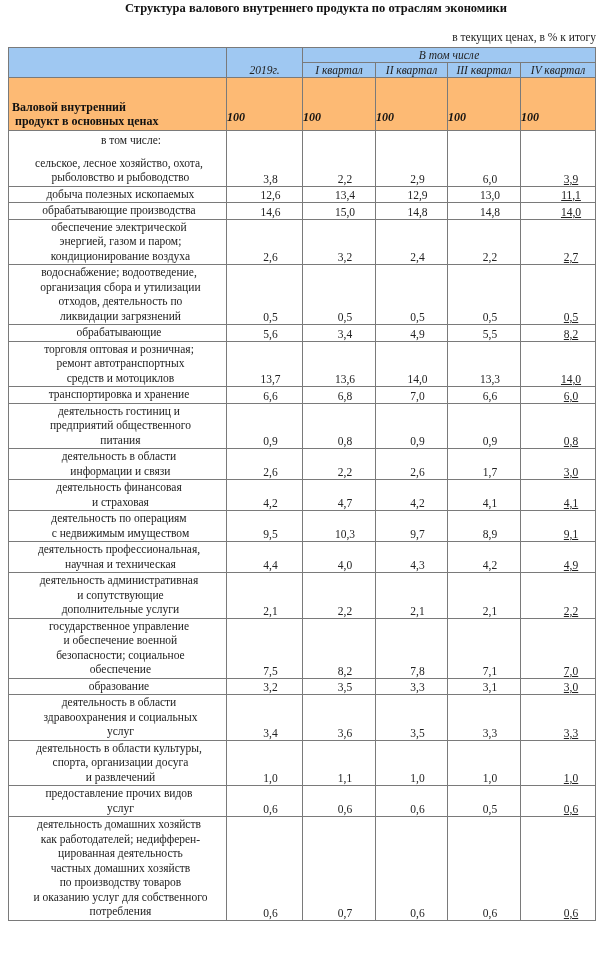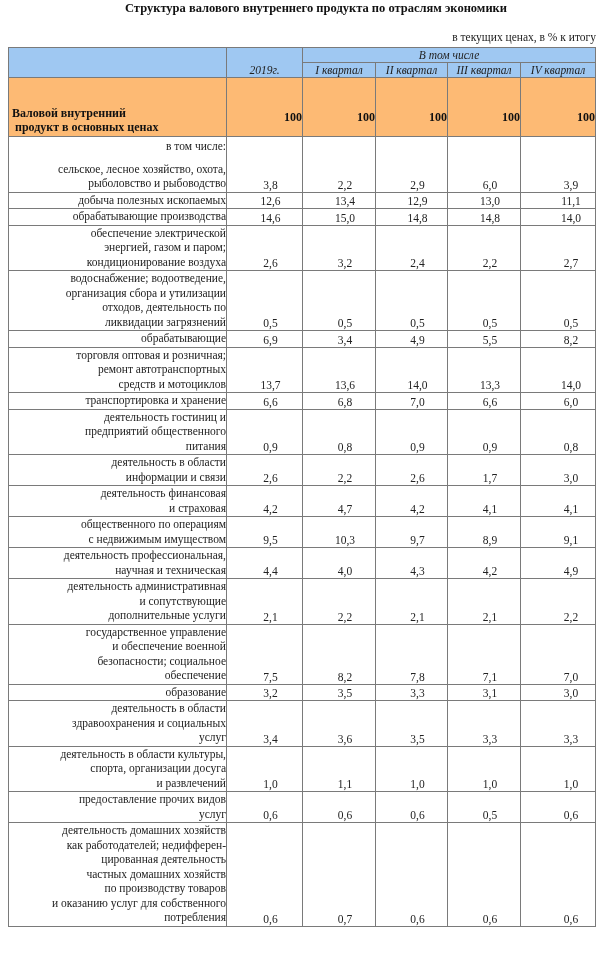--- a/index.html
+++ b/index.html
@@ -75,36 +75,37 @@
       height: 47px;
       color: #111;
     }
     .total td.label {
       text-align: left;
       line-height: 14px;
       padding-left: 3px;
       padding-bottom: 2px;
     }
     .total td.num {
-      text-align: right;
-      padding-bottom: 11px;
+      text-align: left;
+      padding-bottom: 5px;
+      font-style: italic;
     }
     .row td.label {
-      text-align: right;
+      text-align: center;
       line-height: 14.5px;
       padding-left: 3px;
       padding-bottom: 1px;
       white-space: pre;
     }
     .row td.num {
       text-align: center;
       padding-bottom: 1px;
       padding-left: 12px;
     }
-    .row td.num.q4 { padding-left: 26px; }
+    .row td.num.q4 { padding-left: 26px; text-decoration: underline; }
   </style>
 </head>
 <body>
 
 <div class="title">Структура валового внутреннего продукта по отраслям экономики</div>
 <div class="units">в текущих ценах, в % к итогу</div>
 
 <table class="gdp">
   <colgroup>
     <col class="c-label">
@@ -178,21 +179,21 @@
  отходов, деятельность по
  ликвидации загрязнений</div></td>
         <td class="num">0,5</td>
         <td class="num">0,5</td>
         <td class="num">0,5</td>
         <td class="num">0,5</td>
         <td class="num q4">0,5</td>
       </tr>
       <tr class="row">
         <td class="label"><div>обрабатывающие</div></td>
-        <td class="num">6,9</td>
+        <td class="num">5,6</td>
         <td class="num">3,4</td>
         <td class="num">4,9</td>
         <td class="num">5,5</td>
         <td class="num q4">8,2</td>
       </tr>
       <tr class="row">
         <td class="label"><div>торговля оптовая и розничная;
  ремонт автотранспортных
  средств и мотоциклов</div></td>
         <td class="num">13,7</td>
@@ -231,21 +232,21 @@
       <tr class="row">
         <td class="label"><div>деятельность финансовая
  и страховая</div></td>
         <td class="num">4,2</td>
         <td class="num">4,7</td>
         <td class="num">4,2</td>
         <td class="num">4,1</td>
         <td class="num q4">4,1</td>
       </tr>
       <tr class="row">
-        <td class="label"><div>общественного по операциям
+        <td class="label"><div>деятельность по операциям
  с недвижимым имуществом</div></td>
         <td class="num">9,5</td>
         <td class="num">10,3</td>
         <td class="num">9,7</td>
         <td class="num">8,9</td>
         <td class="num q4">9,1</td>
       </tr>
       <tr class="row">
         <td class="label"><div>деятельность профессиональная,
  научная и техническая</div></td>

